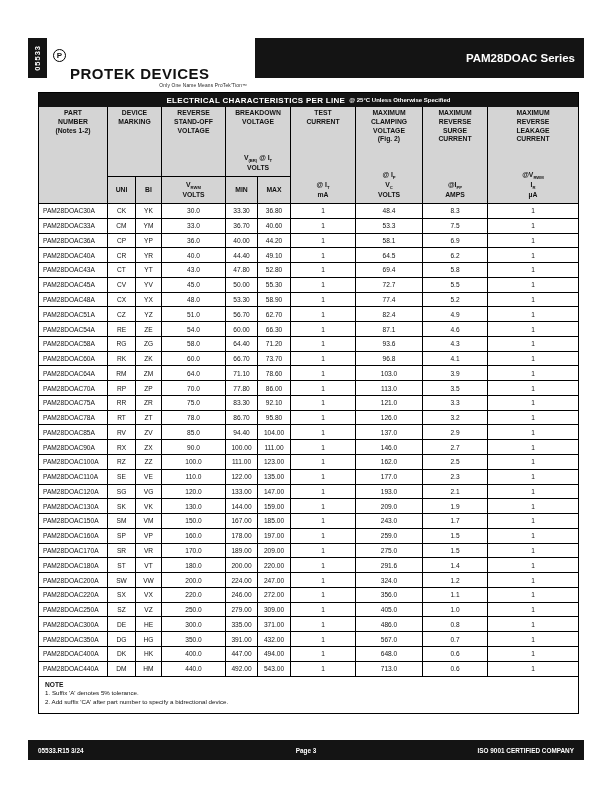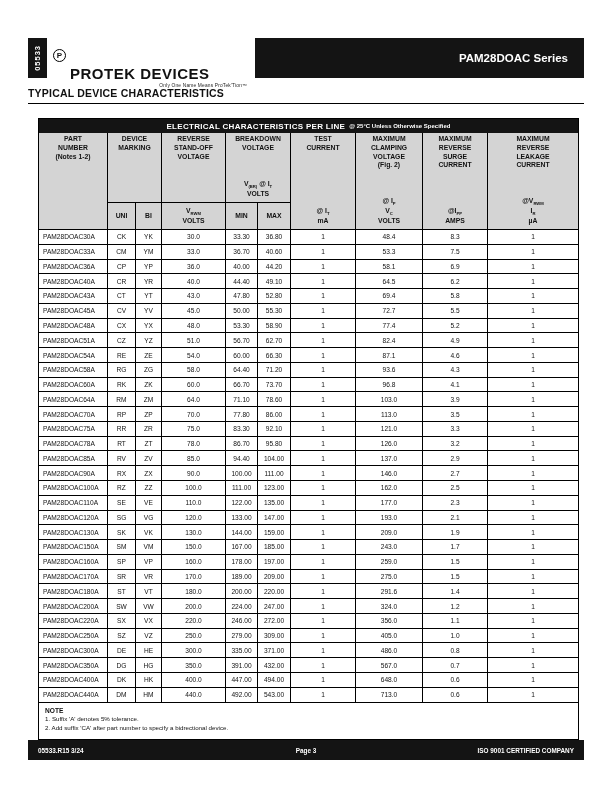--- a/index.html
+++ b/index.html
@@ -34,21 +34,21 @@
     font-size: 8px; font-weight: bold; flex: 0 0 auto;
   }
   .logo-brand {
     font-size: 15px; font-weight: bold; letter-spacing: 0.5px; white-space: nowrap; margin-top: 36px;
   }
   .logo-tagline {
     font-size: 4.8px; text-align: right; margin-top: 1px; color: #222; letter-spacing: 0.2px;
   }
   .series-title {
     flex: 1; display: flex; align-items: center; justify-content: flex-end;
-    color: #fff; font-size: 11.5px; font-weight: bold; padding-right: 16px;
+    color: #fff; font-size: 11.5px; font-weight: bold; padding-right: 9px;
   }
 
   
   .section-heading {
     margin-top: 9px; padding-bottom: 4px; border-bottom: 1.6px solid #000;
     font-size: 10.5px; font-weight: bold; letter-spacing: 0.2px;
   }
 
   
   .table-wrap {
@@ -131,21 +131,20 @@
     <div class="logo-box">
       <div class="logo-row">
         <span class="logo-monogram">P</span>
         <span class="logo-brand">PROTEK DEVICES</span>
       </div>
       <div class="logo-tagline">Only One Name Means ProTek'Tion™</div>
     </div>
     <div class="series-title">PAM28DOAC Series</div>
   </header>
 
-  <div class="section-heading">TYPICAL DEVICE CHARACTERISTICS</div>
 
   <div class="table-wrap">
 
     <div class="table-title">
       <span class="main">ELECTRICAL CHARACTERISTICS PER LINE</span>
       <span class="cond">@ 25°C Unless Otherwise Specified</span>
     </div>
 
     <div class="thead">
       <div class="h-part pre">PART

